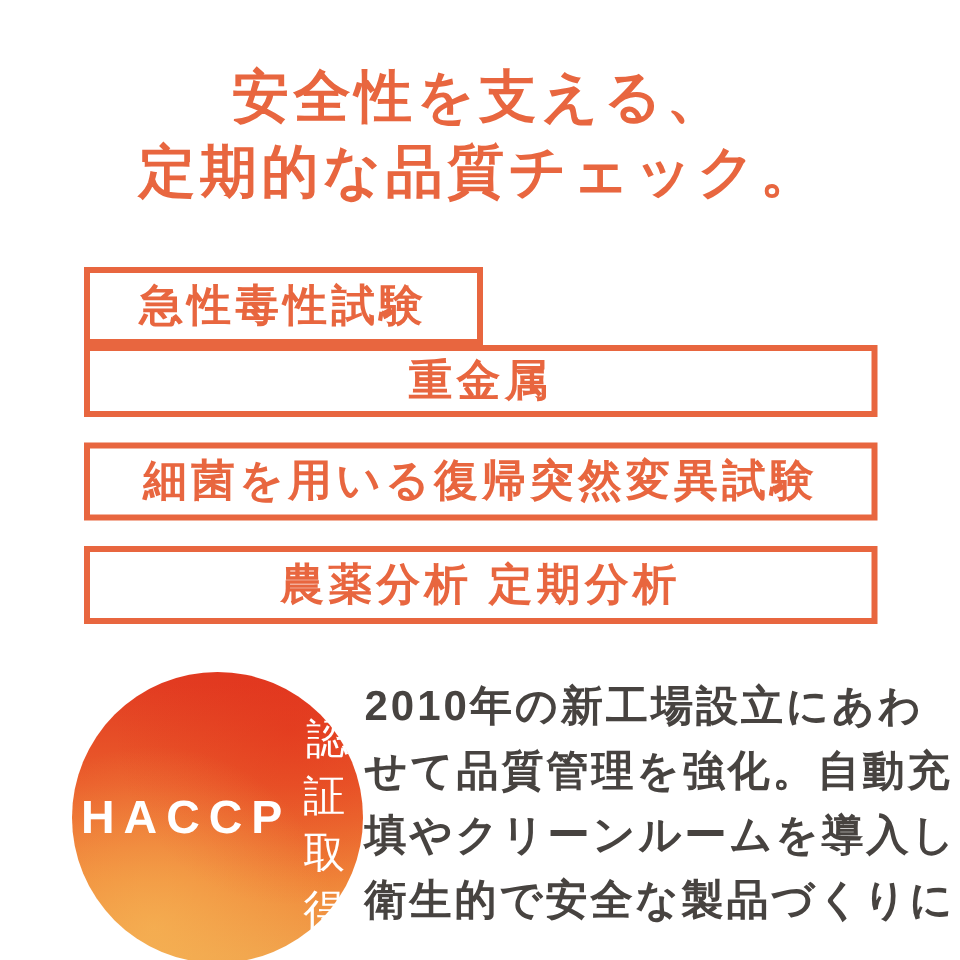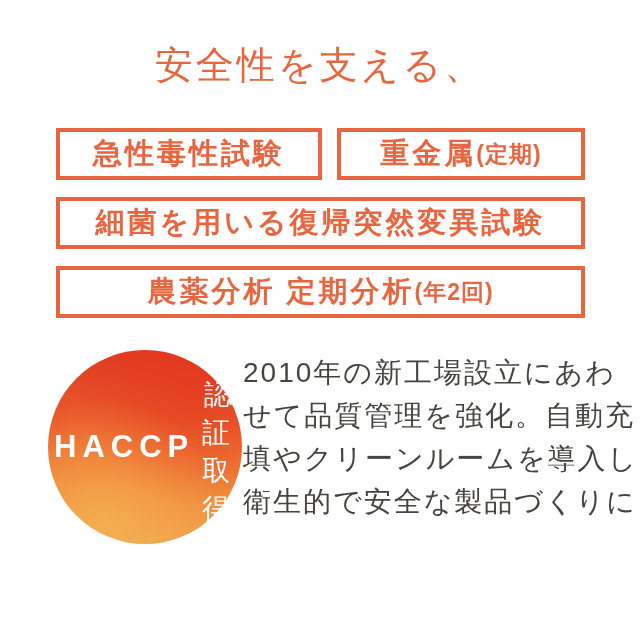--- a/index.html
+++ b/index.html
@@ -6,28 +6,28 @@
   body{
     width:640px;height:640px;overflow:hidden;background:#ffffff;
     font-family:"Liberation Sans","DejaVu Sans",sans-serif;
     -webkit-font-smoothing:antialiased;
   }
   .page{width:640px;height:640px;position:relative;}
 
   
   .title{
     padding-top:40px;text-align:center;
-    color:#e8663f;font-weight:normal;
+    color:#e8663f;font-weight:bold;
     font-size:38px;line-height:50px;letter-spacing:3px;
   }
   .title div{white-space:nowrap;}
 
   
   .boxes{margin:38px 55px 0 56px;display:flex;flex-direction:column;gap:17px;}
-  .box-row{display:flex;gap:15px;}
+  .box-row{display:flex;flex-direction:column;}
   .qbox{
     box-sizing:border-box;height:52px;
     border:4px solid #e8663f;background:#ffffff;
     display:flex;align-items:center;justify-content:center;
     color:#e8663f;font-weight:bold;font-size:29px;letter-spacing:3px;
     white-space:nowrap;
   }
   .qbox .suffix{font-size:23px;letter-spacing:1px;font-weight:bold;}
   .box-a{width:266px;flex:none;}
   .box-b{flex:1;}
@@ -44,52 +44,51 @@
       linear-gradient(180deg,#e23d22 4%,#ea5c2b 38%,#f0883a 72%,#f0a04b 98%);
     display:flex;flex-direction:row;align-items:center;justify-content:center;
     color:#ffffff;text-align:center;
   }
   .badge-line1{font-size:31px;font-weight:bold;letter-spacing:6px;text-indent:6px;}
   .badge-line2{font-size:28px;font-weight:normal;letter-spacing:4px;text-indent:4px;margin-top:10px;}
 
   .paragraph{
     margin-left:1px;padding-top:1px;
     color:#474340;font-size:28px;line-height:43px;letter-spacing:2px;
-    font-weight:400;
+    font-weight:700;
   }
   .paragraph div{white-space:nowrap;}
 </style>
 </head>
 <body>
 
 <div class="page">
 
   <div class="title">
     <div>安全性を支える、</div>
+    <div>定期的な品質チェック。</div>
   </div>
 
   <div class="boxes">
     <div class="box-row">
       <div class="qbox box-a">
         <span>急性毒性試験</span>
       </div>
       <div class="qbox box-b">
         <span>重金属</span>
-          <span class="suffix">(定期)</span>
       </div>
     </div>
     <div class="box-row">
       <div class="qbox box-full">
         <span>細菌を用いる復帰突然変異試験</span>
       </div>
     </div>
     <div class="box-row">
       <div class="qbox box-full">
         <span>農薬分析 定期分析</span>
-          <span class="suffix">(年2回)</span>
       </div>
     </div>
   </div>
 
   <div class="bottom">
     <div class="badge-circle">
       <div class="badge-line1">HACCP</div>
       <div class="badge-line2">認証取得</div>
     </div>
     <div class="paragraph">

